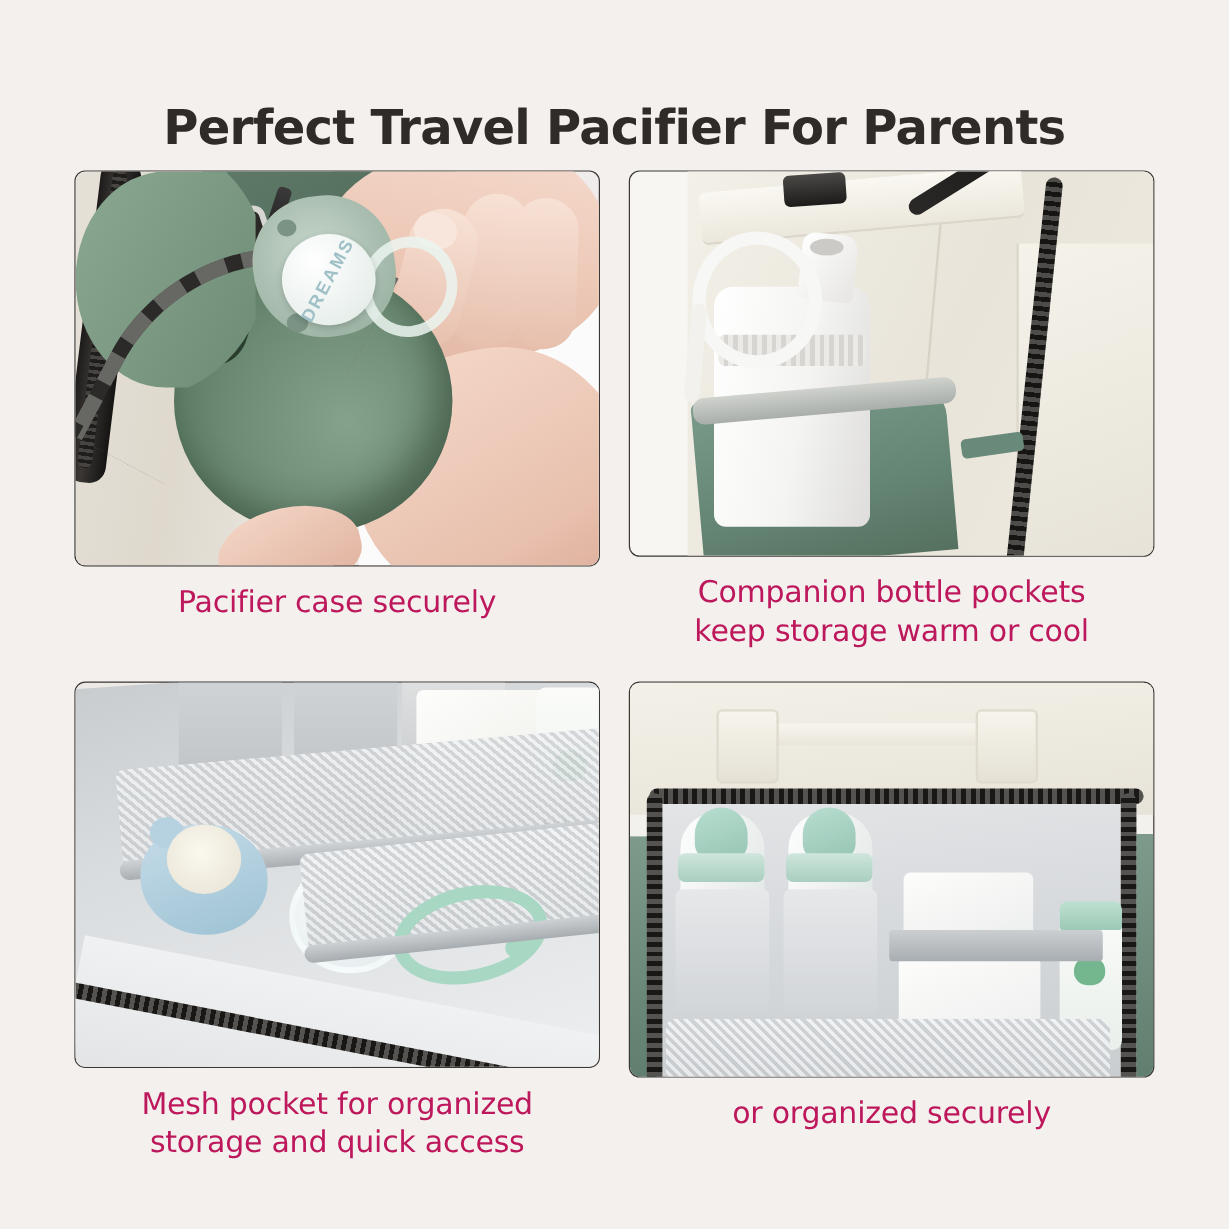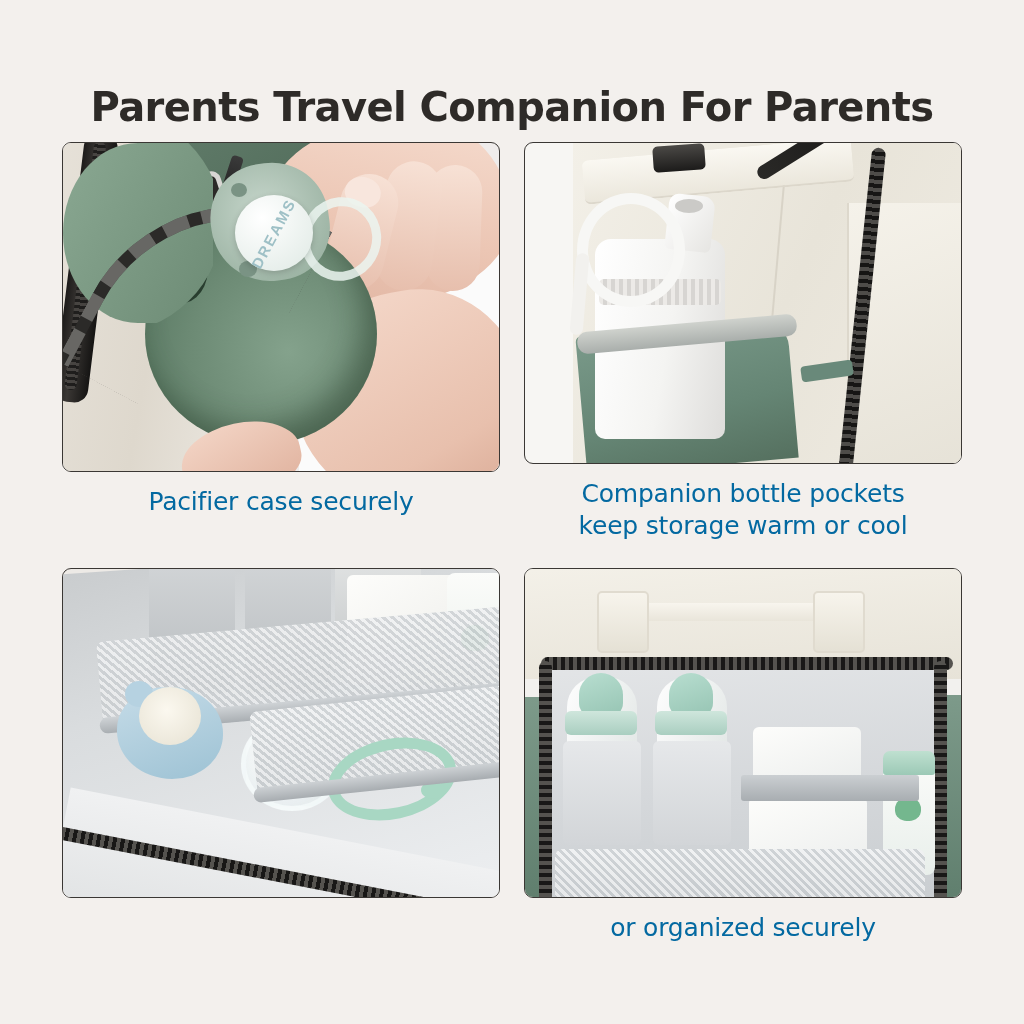--- a/index.html
+++ b/index.html
@@ -66,21 +66,21 @@
     overflow: hidden;
     background: #e9e6e2;
     box-sizing: border-box;
   }
 
   .caption {
     margin-top: 14px;
     text-align: center;
     font-size: 25px;
     line-height: 1.28;
-    color: #0369a1;
+    color: #be185d;
     font-family: "DejaVu Sans", "Liberation Sans", sans-serif;
     letter-spacing: -0.2px;
   }
 
   
   .p1 { background: #efeceb; }
   .p1 .bg-bag {
     position: absolute; left: 0; top: 0; width: 215px; height: 330px;
     background: linear-gradient(100deg, #e6e1d8 0%, #ded8cd 45%, #efece6 100%);
   }
@@ -491,21 +491,21 @@
     background: repeating-linear-gradient(45deg, rgba(255,255,255,.5) 0 3px, rgba(190,195,199,.5) 3px 6px),
                 linear-gradient(180deg,#e1e4e6,#ccd0d3);
     border-radius: 8px 8px 0 0;
   }
 </style>
 </head>
 <body>
 
 <div class="page">
 
-  <h1 class="headline">Parents Travel Companion For Parents</h1>
+  <h1 class="headline">Perfect Travel Pacifier For Parents</h1>
 
   <div class="grid">
 
     <div class="card">
       <div class="photo p1">
         <div class="bg-bag"></div>
         <div class="bg-strap"></div>
         <div class="bg-green"></div>
         <div class="white-bg"></div>
         <div class="clip"></div>
@@ -575,20 +575,24 @@
         <div class="plush-body"></div>
         <div class="plush-ear"></div>
         <div class="plush-face"></div>
         <div class="paci2"></div>
         <div class="meshband2"></div>
         <div class="teether"></div>
         <div class="teether-tip"></div>
         <div class="meshtrim2"></div>
         <div class="front-panel"></div>
         <div class="zipper3"></div>
+      </div>
+      <div class="caption">
+        <div>Mesh pocket for organized</div>
+        <div>storage and quick access</div>
       </div>
     </div>
 
     <div class="card">
       <div class="photo p4">
         <div class="greenside-l"></div>
         <div class="greenside-r"></div>
         <div class="outer"></div>
         <div class="handle-bar"></div>
         <div class="handle-l"></div>

